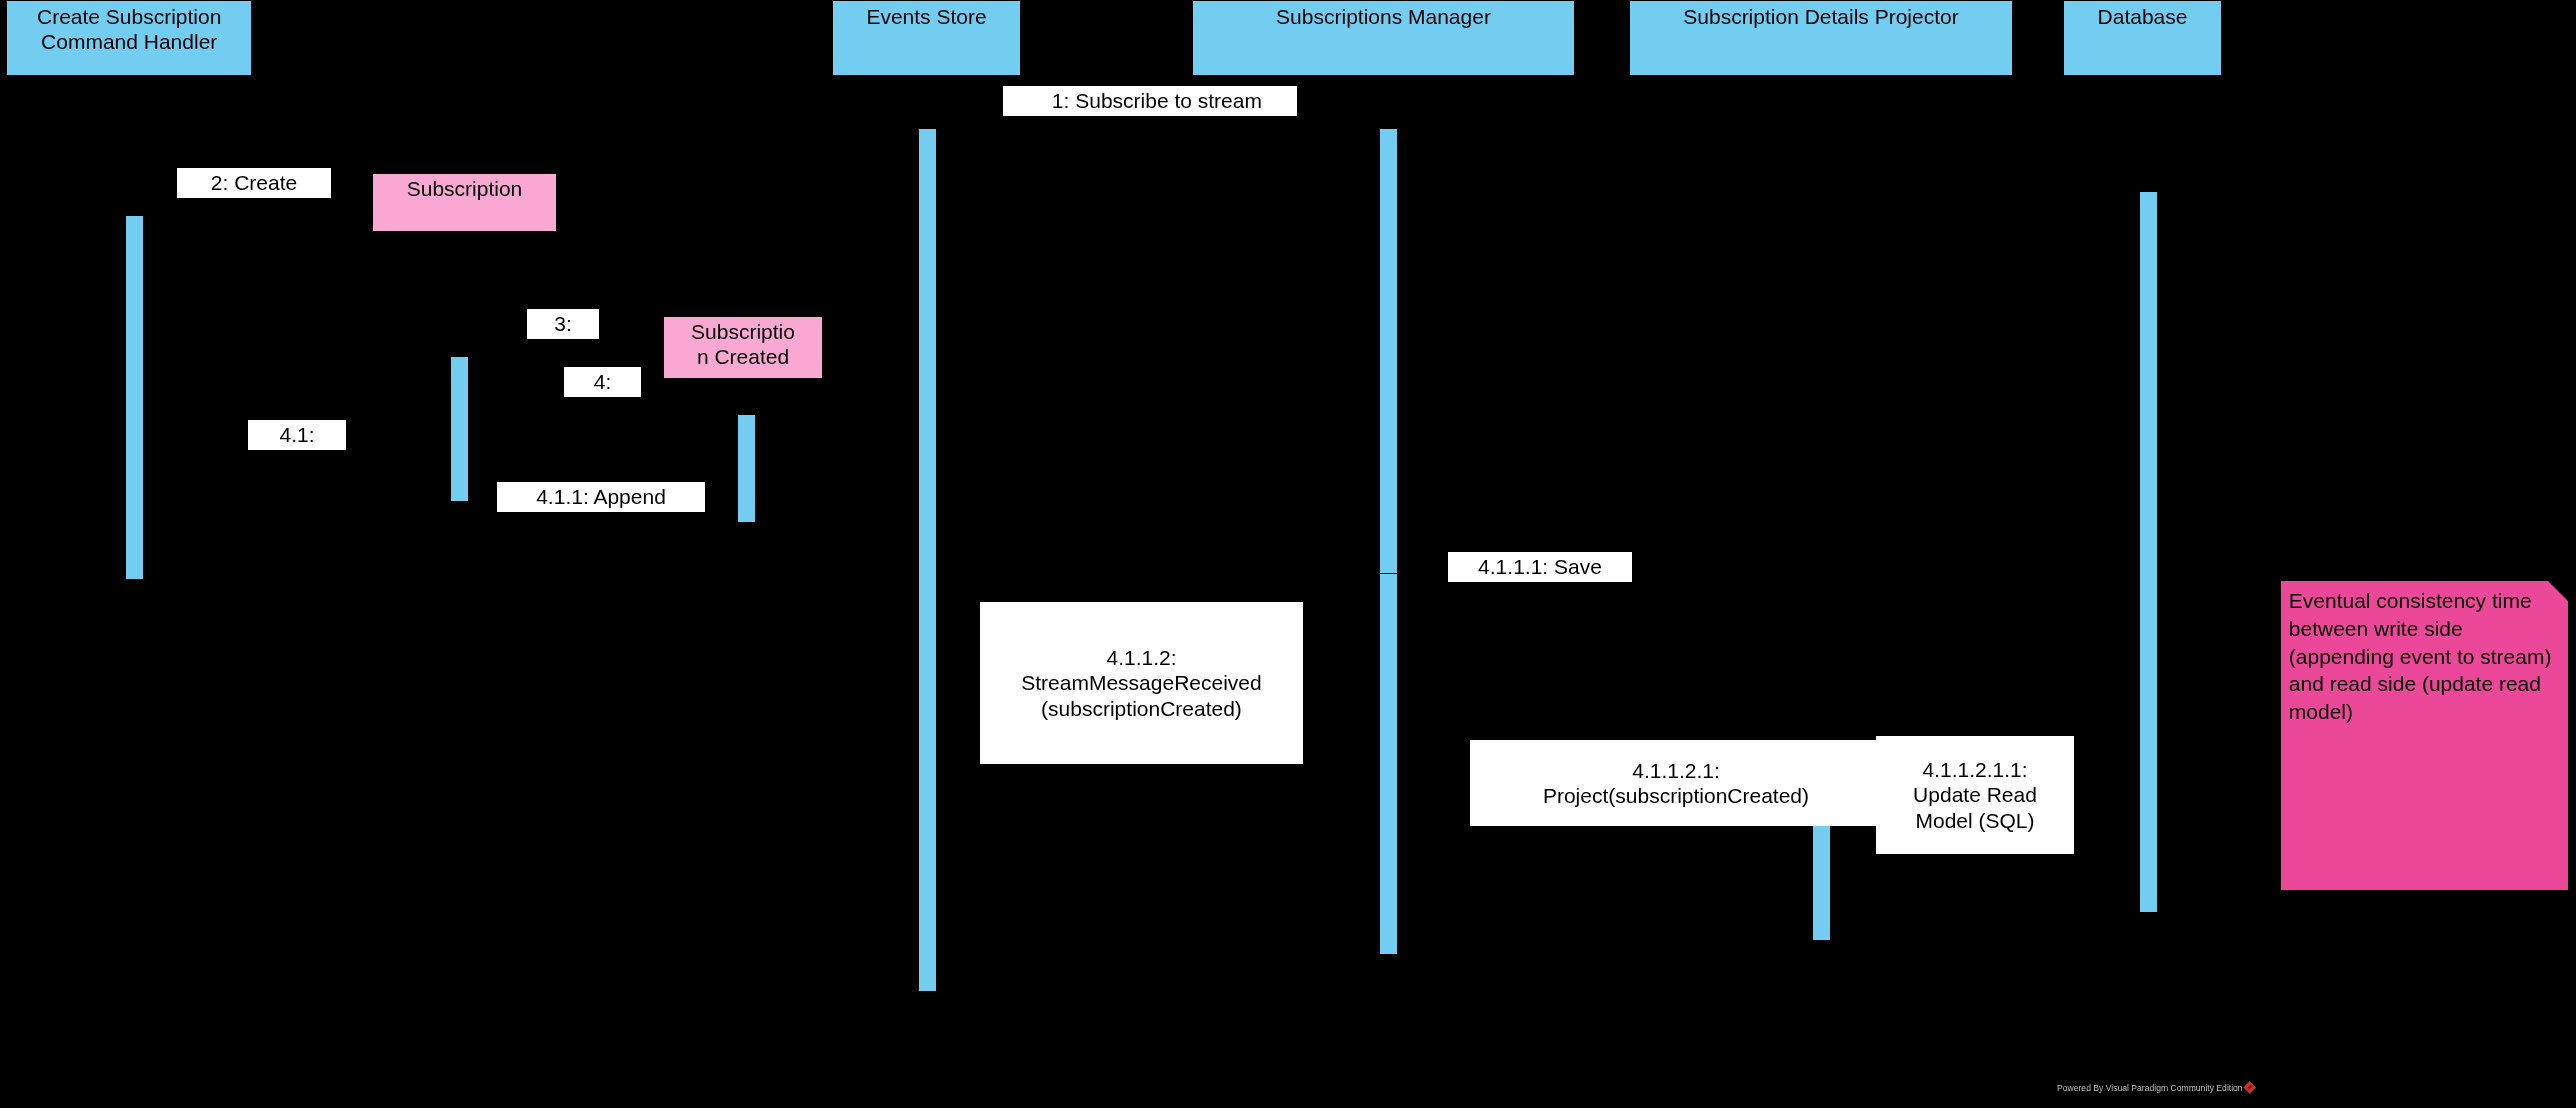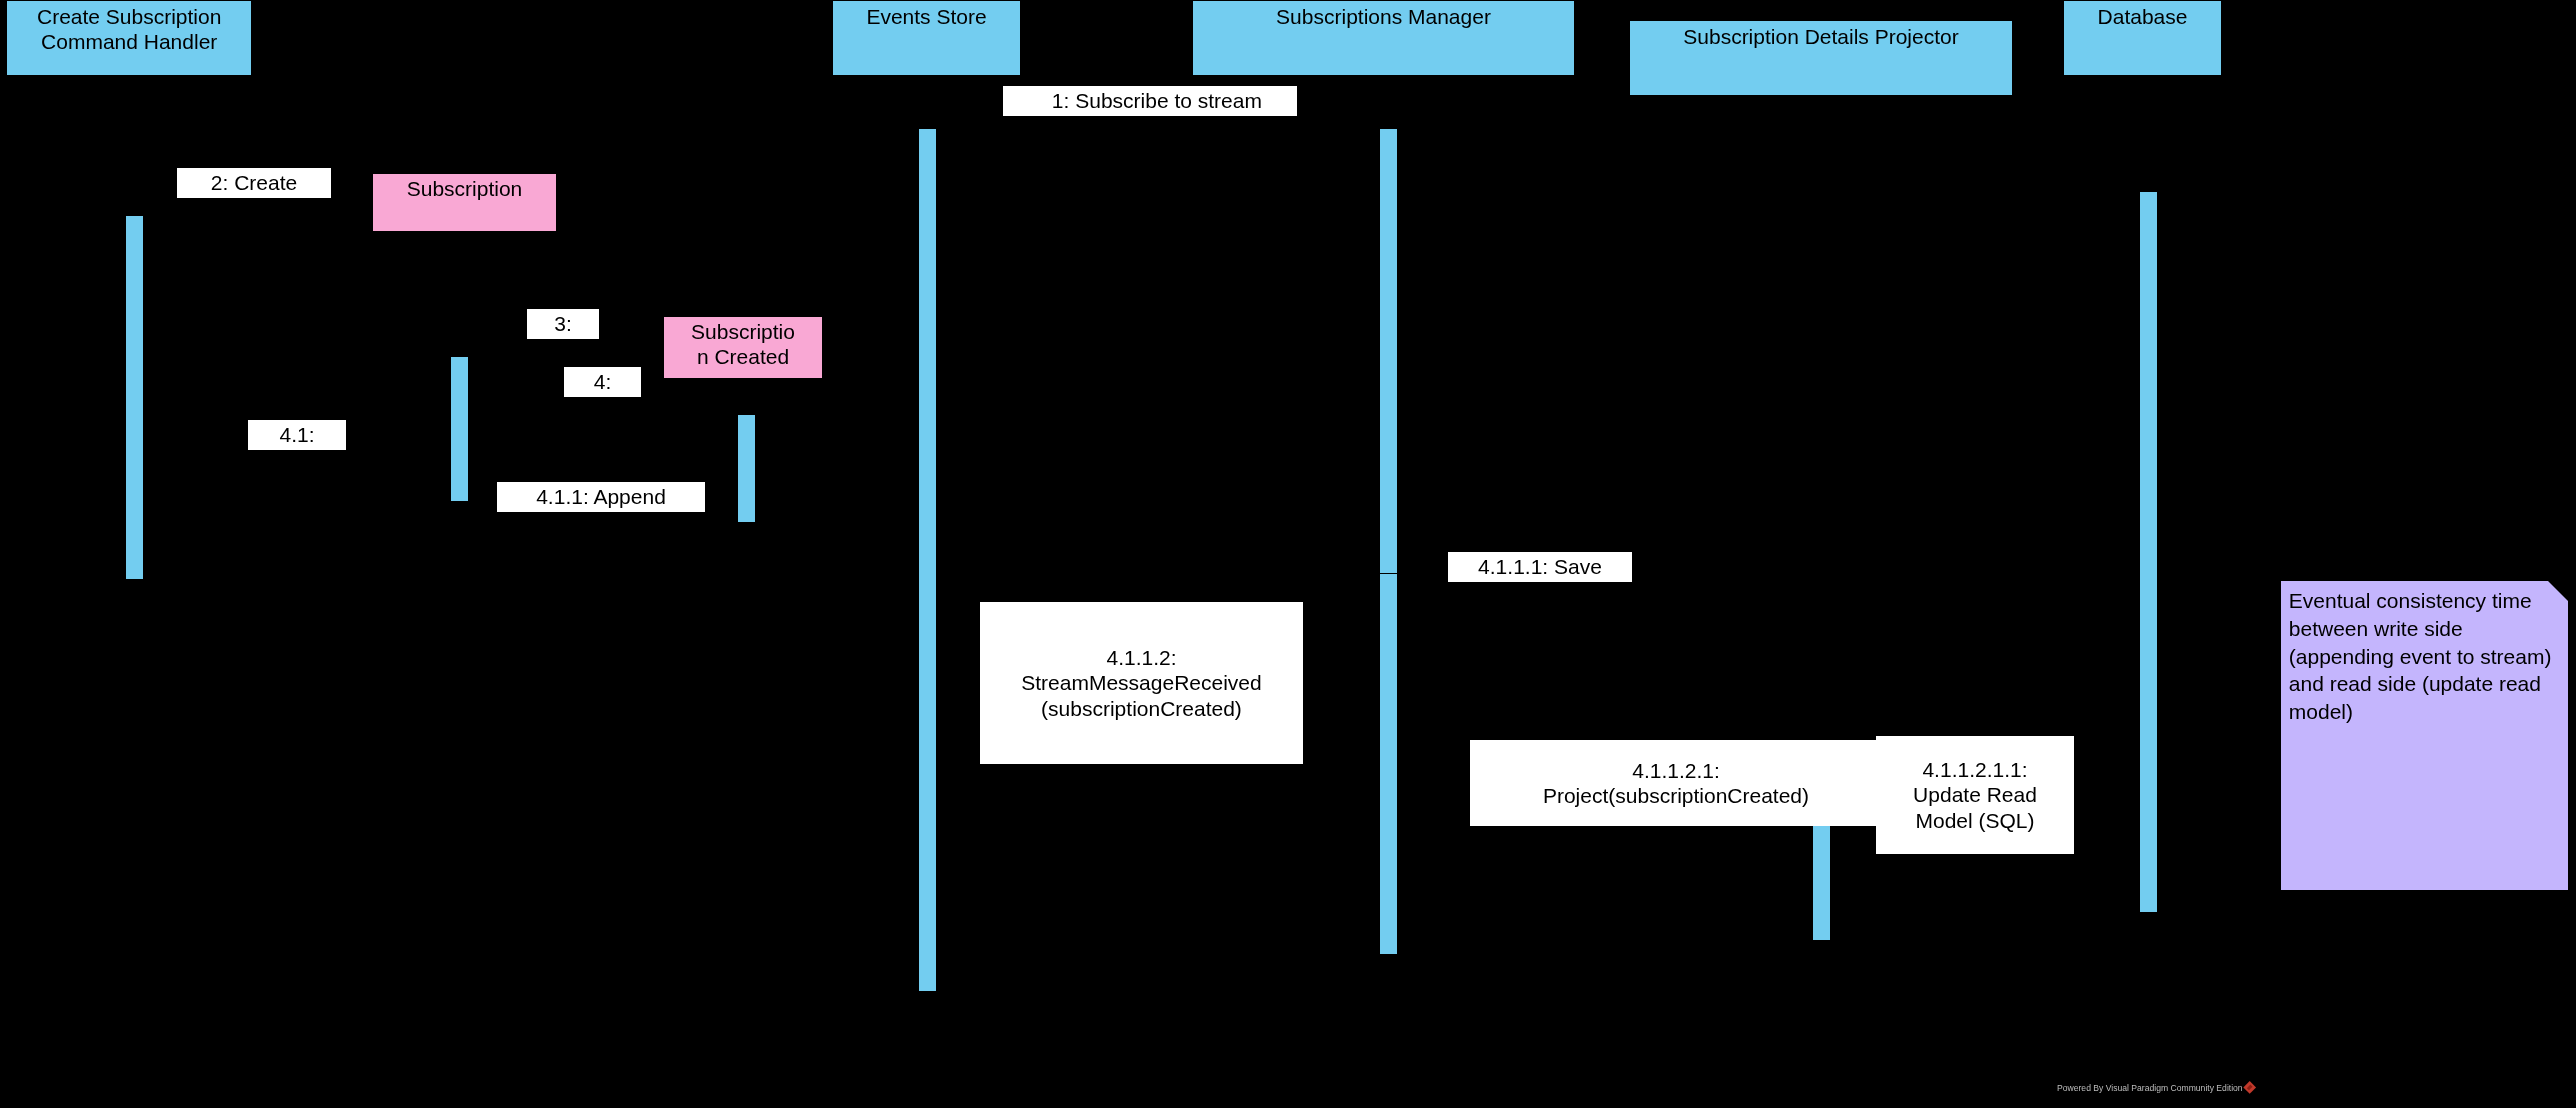--- a/index.html
+++ b/index.html
@@ -70,21 +70,21 @@
     text-align: center;
     font-size: 21px;
     line-height: 1.2;
     padding: 1.6px 6.2px;
     white-space: pre-line;
   }
 
   
   .note {
     position: absolute;
-    background: #c4b5fd;
+    background: #ec4899;
     color: #000000;
     box-sizing: border-box;
     font-size: 21px;
     line-height: 1.32;
     padding: 6.2px 7.8px 0 7.8px;
     overflow: hidden;
     clip-path: polygon(0 0, calc(100% - 20px) 0, 100% 20px, 100% 100%, 0 100%);
   }
 
   
@@ -119,21 +119,21 @@
 
 <div id="canvas">
 
   <div class="lifeline-head" style="left:6.2px; top:0px; width:246px; height:76px;">Create Subscription
 Command Handler</div>
 
   <div class="lifeline-head" style="left:832px; top:0px; width:189px; height:76px;">Events Store</div>
 
   <div class="lifeline-head" style="left:1192px; top:0px; width:383px; height:76px;">Subscriptions Manager</div>
 
-  <div class="lifeline-head" style="left:1629px; top:0px; width:384px; height:76px;margin-top:20px;">Subscription Details Projector</div>
+  <div class="lifeline-head" style="left:1629px; top:0px; width:384px; height:76px;">Subscription Details Projector</div>
 
   <div class="lifeline-head" style="left:2063px; top:0px; width:159px; height:76px;">Database</div>
 
   <div class="object-box" style="left:372px; top:173px; width:185px; height:59px;">Subscription</div>
 
   <div class="object-box" style="left:663px; top:316px; width:160px; height:63px;">Subscriptio
 n Created</div>
 
   <div class="activation" style="left:125px; top:215px; width:18.7px; height:365px;"></div>
 

